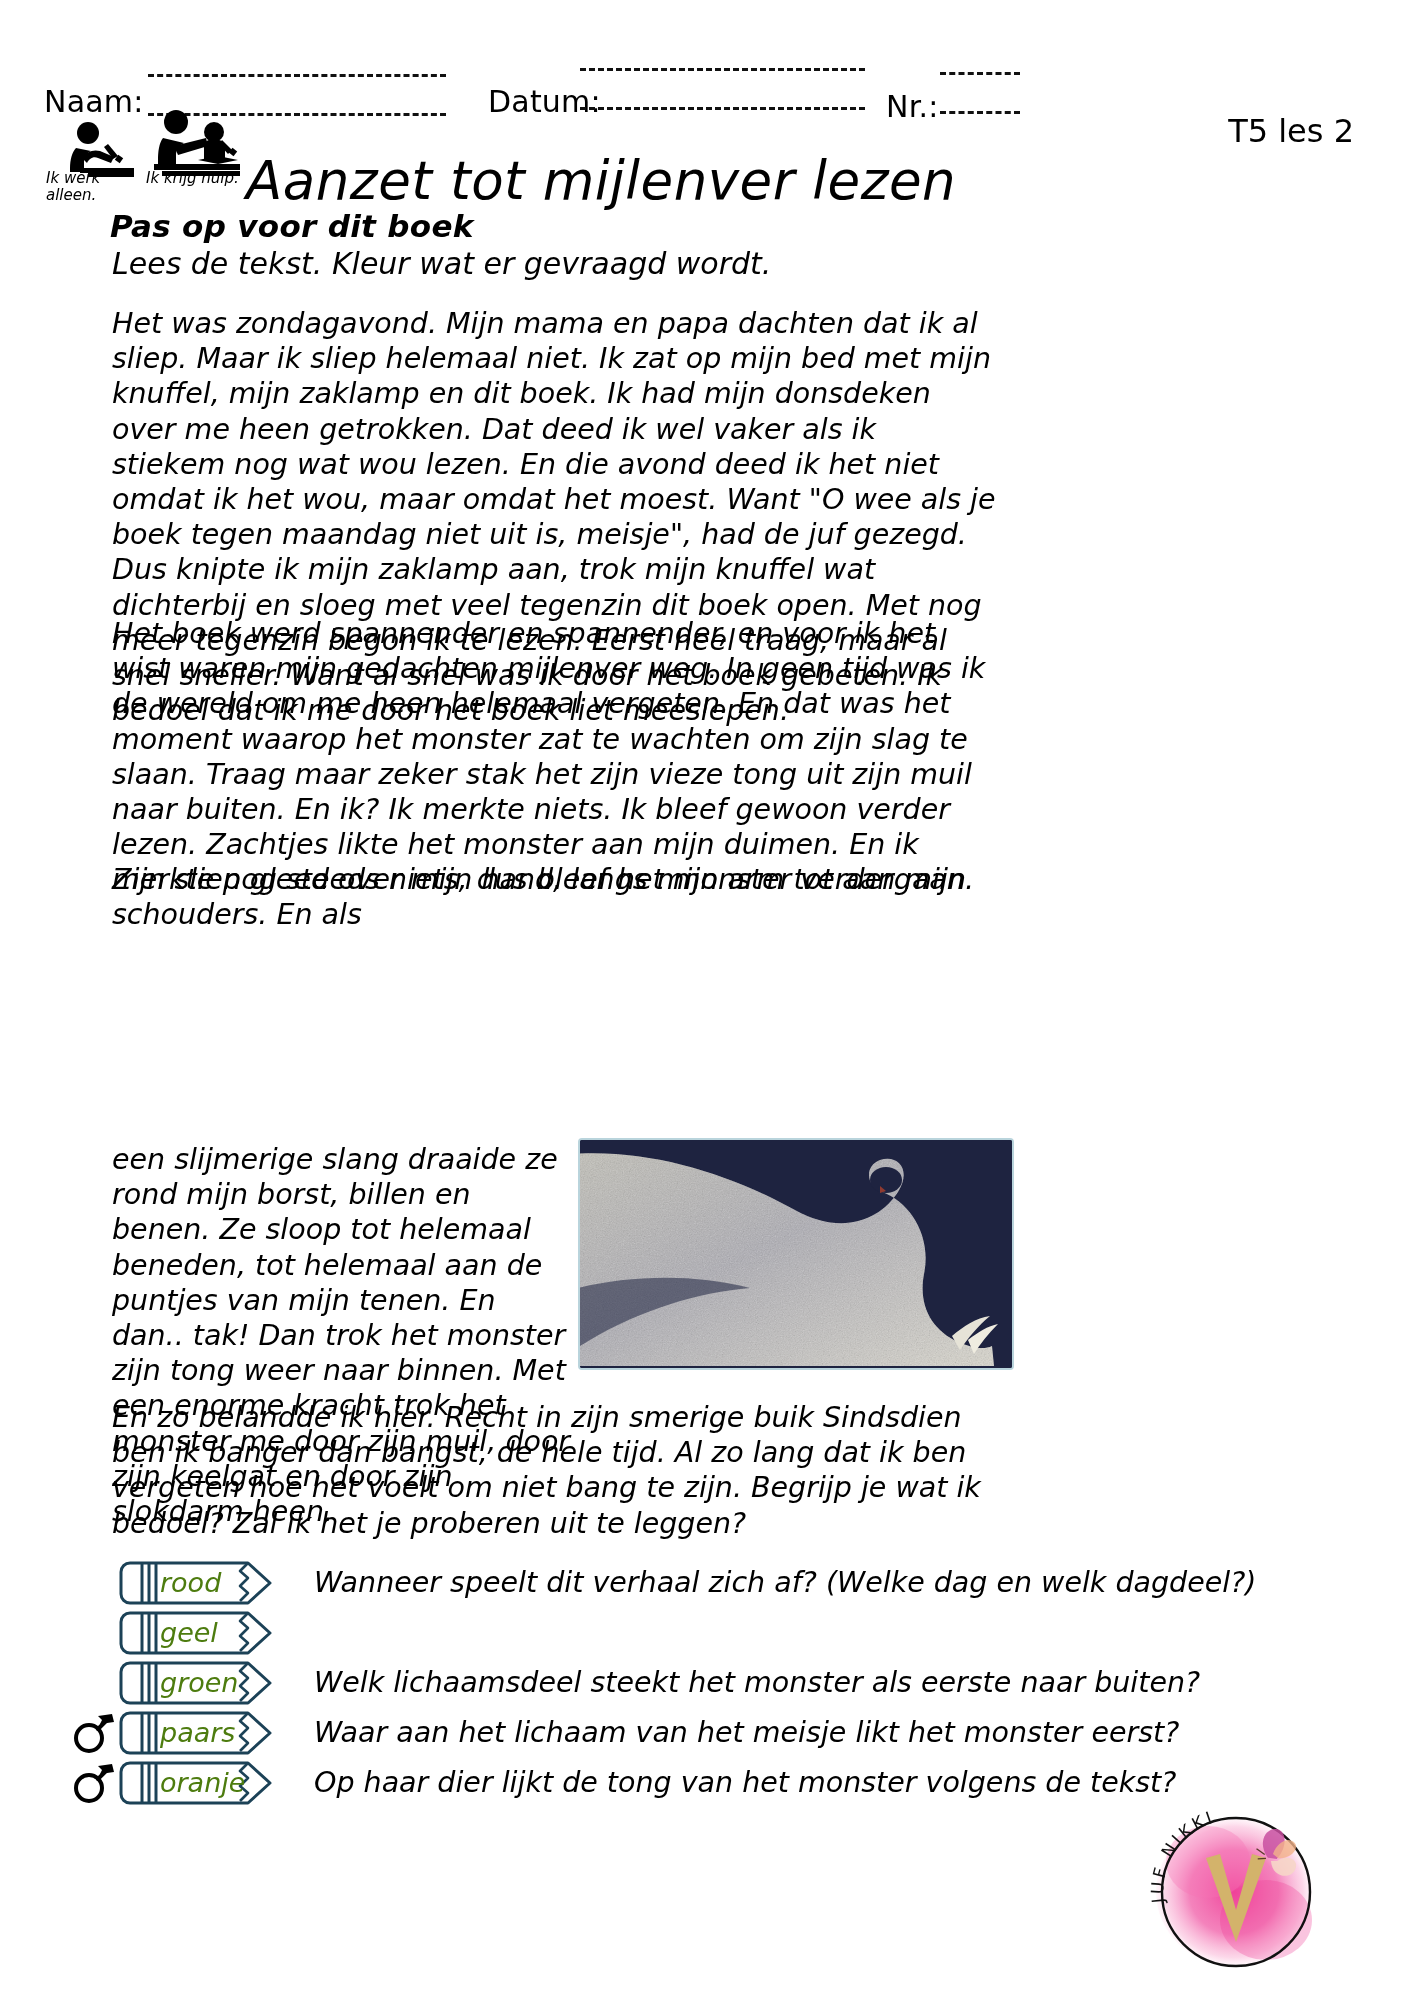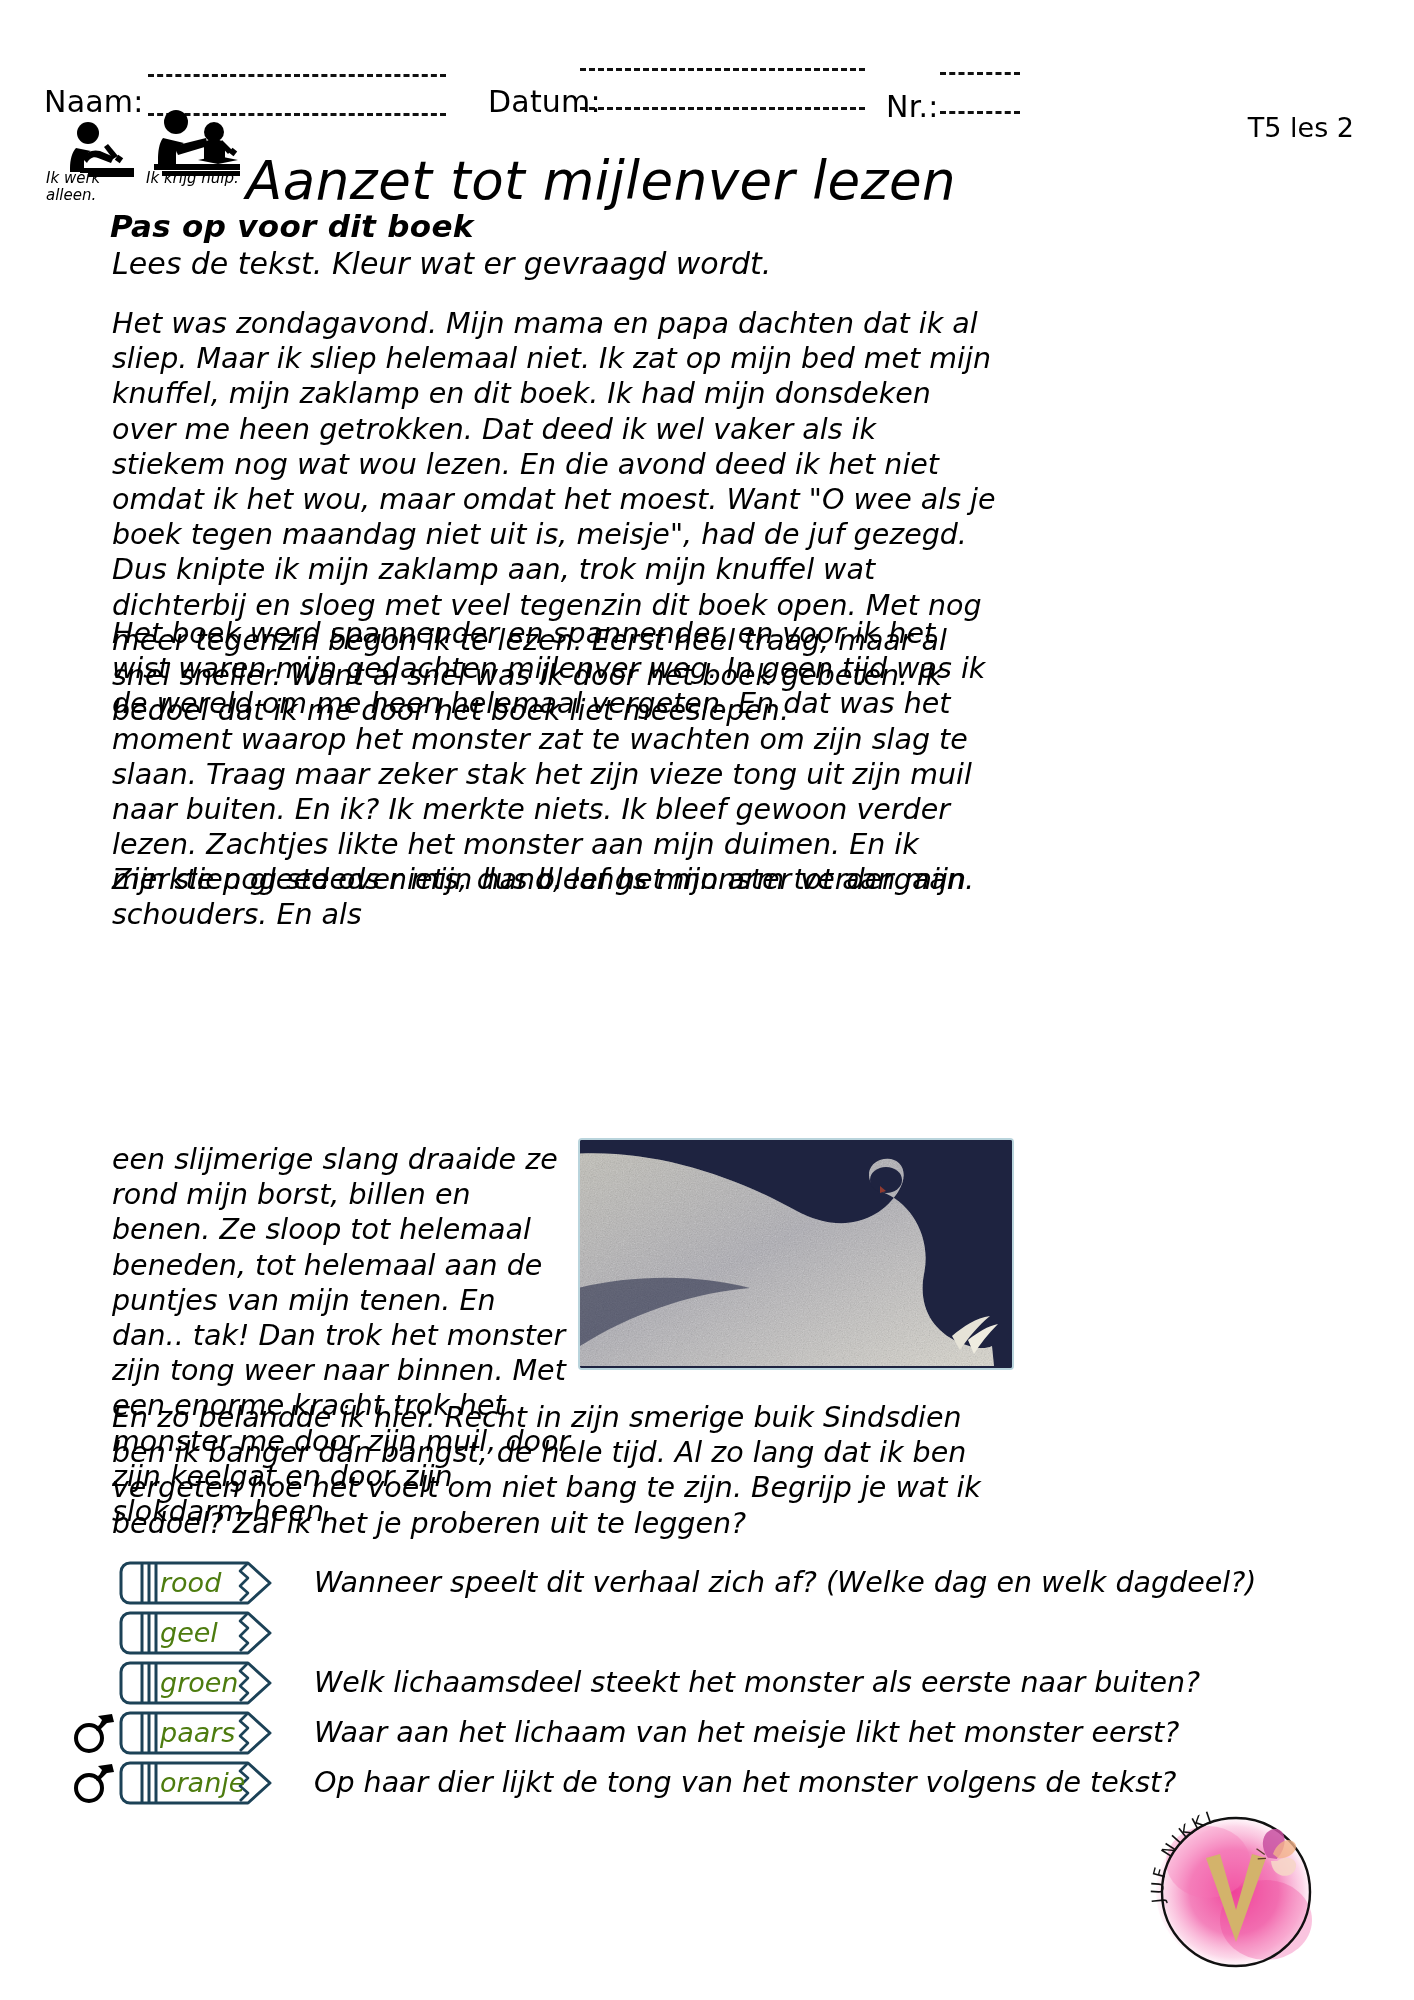--- a/index.html
+++ b/index.html
@@ -77,21 +77,21 @@
     font-size: 53px;
     font-family: "DejaVu Sans", sans-serif;
     font-weight: 400;
     font-style: italic;
     letter-spacing: .5px;
     white-space: nowrap;
   }
   .lesson-tag {
     position: absolute;
     right: 60px; top: 8px;
-    font-size: 27px;
+    font-size: 32px;
     white-space: nowrap;
   }
 
   
   .subtitle {
     position: absolute;
     left: 110px; top: 208px;
     font-size: 31px;
     font-weight: bold;
     font-style: italic;

